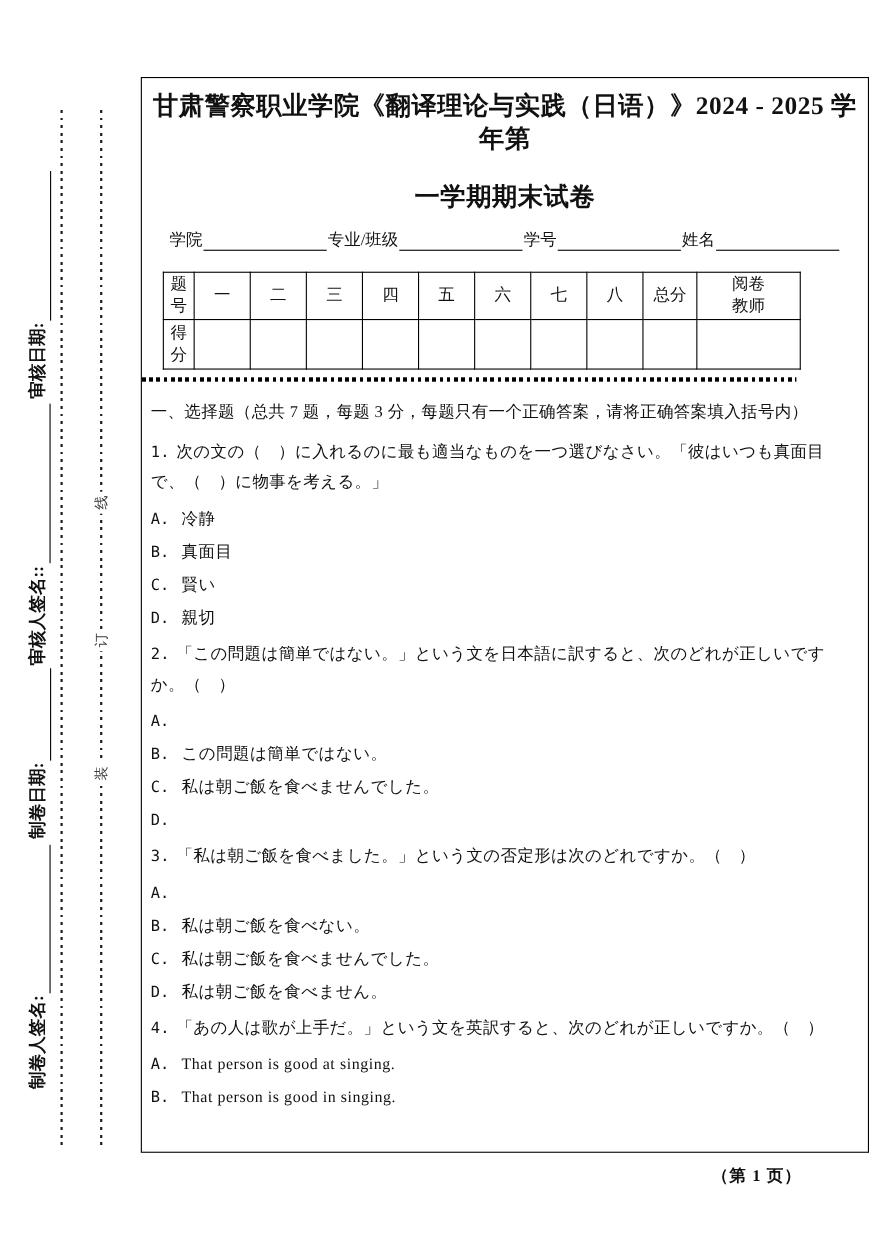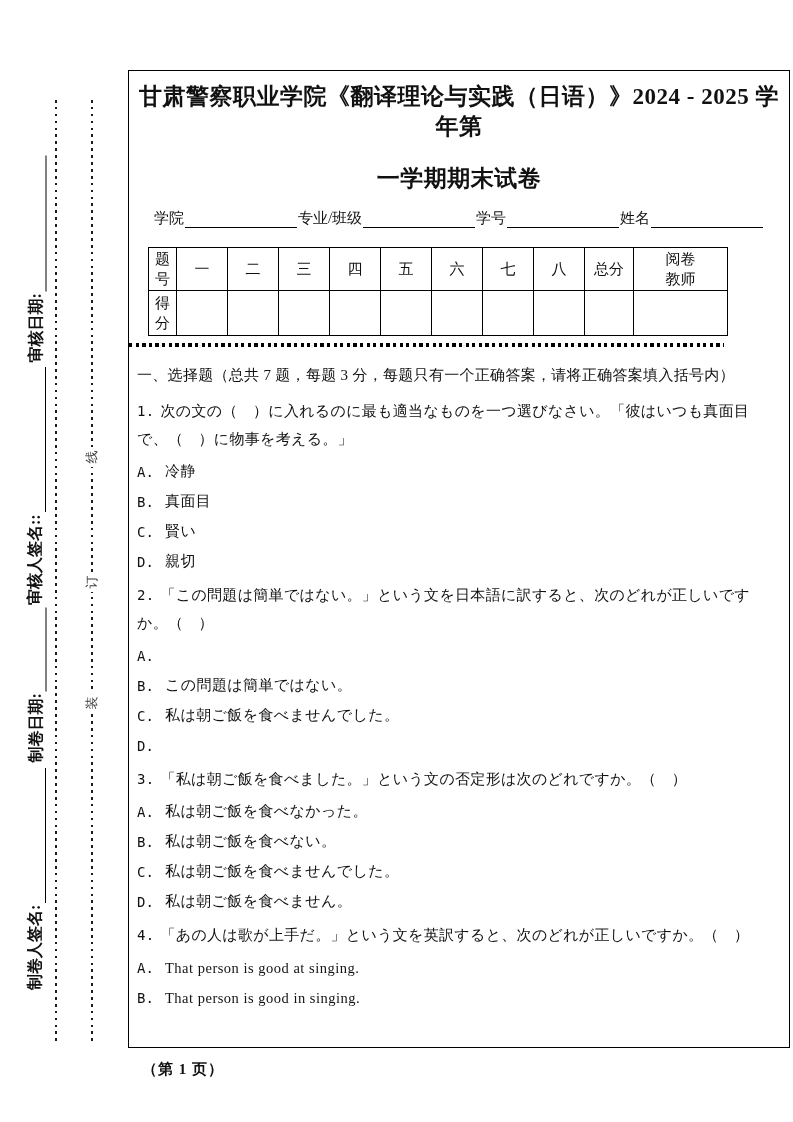--- a/index.html
+++ b/index.html
@@ -61,21 +61,21 @@
   .content{ padding:0 14px 0 8px; font-size:15px; }
   .qhead{ margin-top:14px; line-height:28px; letter-spacing:0.3px; }
   .qtext{ margin-top:8px; line-height:28px; letter-spacing:0.3px; }
   .qnum{ font-family:"DejaVu Sans Mono", monospace; font-size:14px; margin-right:6px; }
   .opt{ margin-top:9px; height:21px; line-height:21px; display:flex; }
   .optletter{ font-family:"DejaVu Sans Mono", monospace; font-size:14px; width:28px; flex:0 0 28px; }
   .opttext{ letter-spacing:0.4px;font-family:Liberation Mono, monospace; }
   .opttext.en{ font-family:Liberation Serif, serif; font-size:14.5px; letter-spacing:0.5px; }
 
   .footer{
-    position:absolute; left:142px; top:1060px; width:617px; text-align:left;
+    position:absolute; left:112px; top:1060px; width:617px; text-align:right;
     font-size:15px; font-weight:600; letter-spacing:1px;
   }
 </style>
 </head>
 <body>
 
 <div class="page">
 
   <div class="mgroup" style="width:207px; left:-69px; top:247px;">
     <span class="mlabel">审核日期:</span>
@@ -196,21 +196,20 @@
         <span class="optletter">C.</span>
         <span class="opttext">私は朝ご飯を食べませんでした。</span>
       </div>
       <div class="opt">
         <span class="optletter">D.</span>
       </div>
 
       <div class="qtext"><span class="qnum">3.</span><span>「私は朝ご飯を食べました。」という文の否定形は次のどれですか。（　）</span></div>
       <div class="opt">
         <span class="optletter">A.</span>
-        <span class="opttext">私は朝ご飯を食べなかった。</span>
       </div>
       <div class="opt">
         <span class="optletter">B.</span>
         <span class="opttext">私は朝ご飯を食べない。</span>
       </div>
       <div class="opt">
         <span class="optletter">C.</span>
         <span class="opttext">私は朝ご飯を食べませんでした。</span>
       </div>
       <div class="opt">

